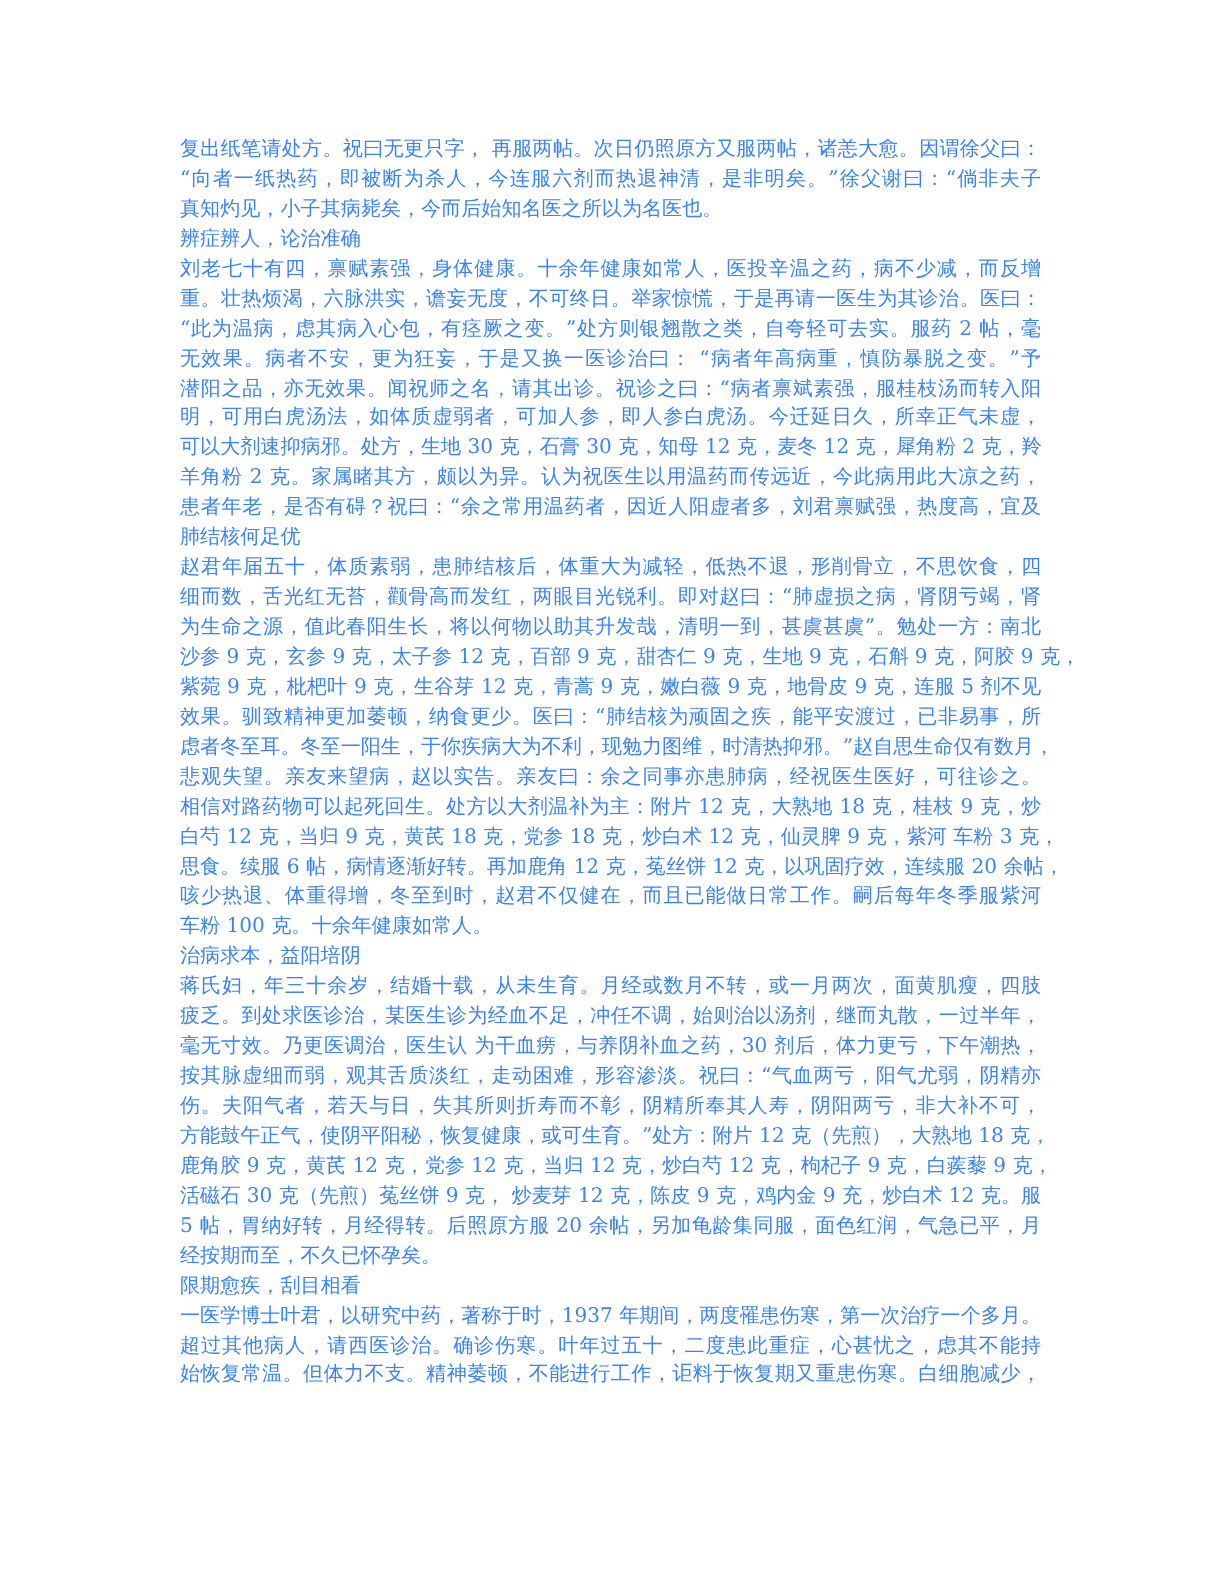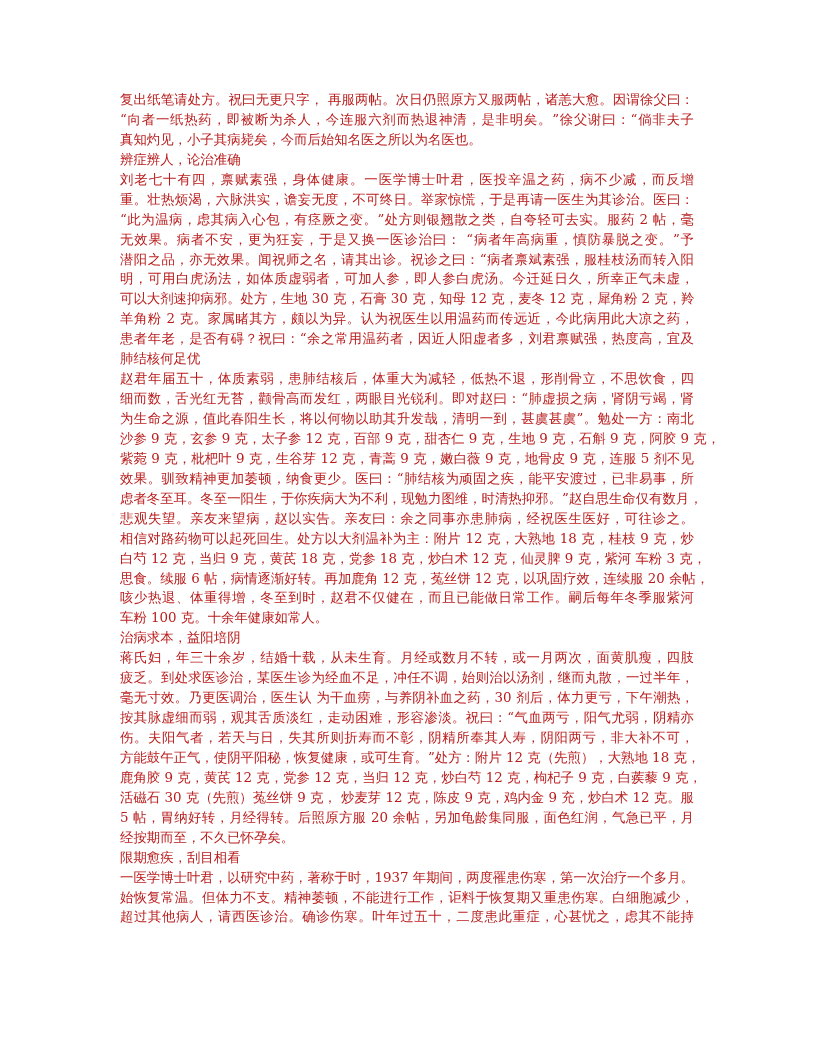--- a/index.html
+++ b/index.html
@@ -14,21 +14,21 @@
       overflow: hidden;
     }
     .page {
       position: absolute;
       left: 120px;
       top: 90px;
       width: 574px;
       font-family: "DejaVu Serif", "Liberation Serif", serif;
       font-size: 13.4px;
       line-height: 19.95px;
-      color: #b91c1c;
+      color: #3b82f6;
     }
     .line {
       display: block;
       white-space: nowrap;
       height: 19.95px;
       text-align: justify;
       text-align-last: justify;
     }
     .line.last {
       text-align-last: left;
@@ -42,21 +42,21 @@
 </head>
 <body>
 
 <div class="page">
 
   <span class="line">复出纸笔请处方。祝曰无更只字， 再服两帖。次日仍照原方又服两帖，诸恙大愈。因谓徐父曰：</span>
   <span class="line">“向者一纸热药，即被断为杀人，今连服六剂而热退神清，是非明矣。”徐父谢曰：“倘非夫子</span>
   <span class="line last">真知灼见，小子其病毙矣，今而后始知名医之所以为名医也。</span>
 
   <span class="heading">辨症辨人，论治准确</span>
-  <span class="line">刘老七十有四，禀赋素强，身体健康。一医学博士叶君，医投辛温之药，病不少减，而反增</span>
+  <span class="line">刘老七十有四，禀赋素强，身体健康。十余年健康如常人，医投辛温之药，病不少减，而反增</span>
   <span class="line">重。壮热烦渴，六脉洪实，谵妄无度，不可终日。举家惊慌，于是再请一医生为其诊治。医曰：</span>
   <span class="line">“此为温病，虑其病入心包，有痉厥之变。”处方则银翘散之类，自夸轻可去实。服药 2 帖，毫</span>
   <span class="line">无效果。病者不安，更为狂妄，于是又换一医诊治曰： “病者年高病重，慎防暴脱之变。”予</span>
   <span class="line">潜阳之品，亦无效果。闻祝师之名，请其出诊。祝诊之曰：“病者禀斌素强，服桂枝汤而转入阳</span>
   <span class="line">明，可用白虎汤法，如体质虚弱者，可加人参，即人参白虎汤。今迁延日久，所幸正气未虚，</span>
   <span class="line">可以大剂速抑病邪。处方，生地 30 克，石膏 30 克，知母 12 克，麦冬 12 克，犀角粉 2 克，羚</span>
   <span class="line">羊角粉 2 克。家属睹其方，颇以为异。认为祝医生以用温药而传远近，今此病用此大凉之药，</span>
   <span class="line">患者年老，是否有碍？祝曰：“余之常用温药者，因近人阳虚者多，刘君禀赋强，热度高，宜及</span>
 
   <span class="heading">肺结核何足优</span>
@@ -81,15 +81,15 @@
   <span class="line">按其脉虚细而弱，观其舌质淡红，走动困难，形容渗淡。祝曰：“气血两亏，阳气尤弱，阴精亦</span>
   <span class="line">伤。夫阳气者，若天与日，失其所则折寿而不彰，阴精所奉其人寿，阴阳两亏，非大补不可，</span>
   <span class="line">方能鼓午正气，使阴平阳秘，恢复健康，或可生育。”处方：附片 12 克（先煎），大熟地 18 克，</span>
   <span class="line">鹿角胶 9 克，黄芪 12 克，党参 12 克，当归 12 克，炒白芍 12 克，枸杞子 9 克，白蒺藜 9 克，</span>
   <span class="line">活磁石 30 克（先煎）菟丝饼 9 克， 炒麦芽 12 克，陈皮 9 克，鸡内金 9 充，炒白术 12 克。服</span>
   <span class="line">5 帖，胃纳好转，月经得转。后照原方服 20 余帖，另加龟龄集同服，面色红润，气急已平，月</span>
   <span class="line last">经按期而至，不久已怀孕矣。</span>
 
   <span class="heading">限期愈疾，刮目相看</span>
   <span class="line">一医学博士叶君，以研究中药，著称于时，1937 年期间，两度罹患伤寒，第一次治疗一个多月。</span>
+  <span class="line">超过其他病人，请西医诊治。确诊伤寒。叶年过五十，二度患此重症，心甚忧之，虑其不能持</span>
   <span class="line">始恢复常温。但体力不支。精神萎顿，不能进行工作，讵料于恢复期又重患伤寒。白细胞减少，</span>
-  <span class="line">超过其他病人，请西医诊治。确诊伤寒。叶年过五十，二度患此重症，心甚忧之，虑其不能持</span>
 </div>
 
 </body></html>

